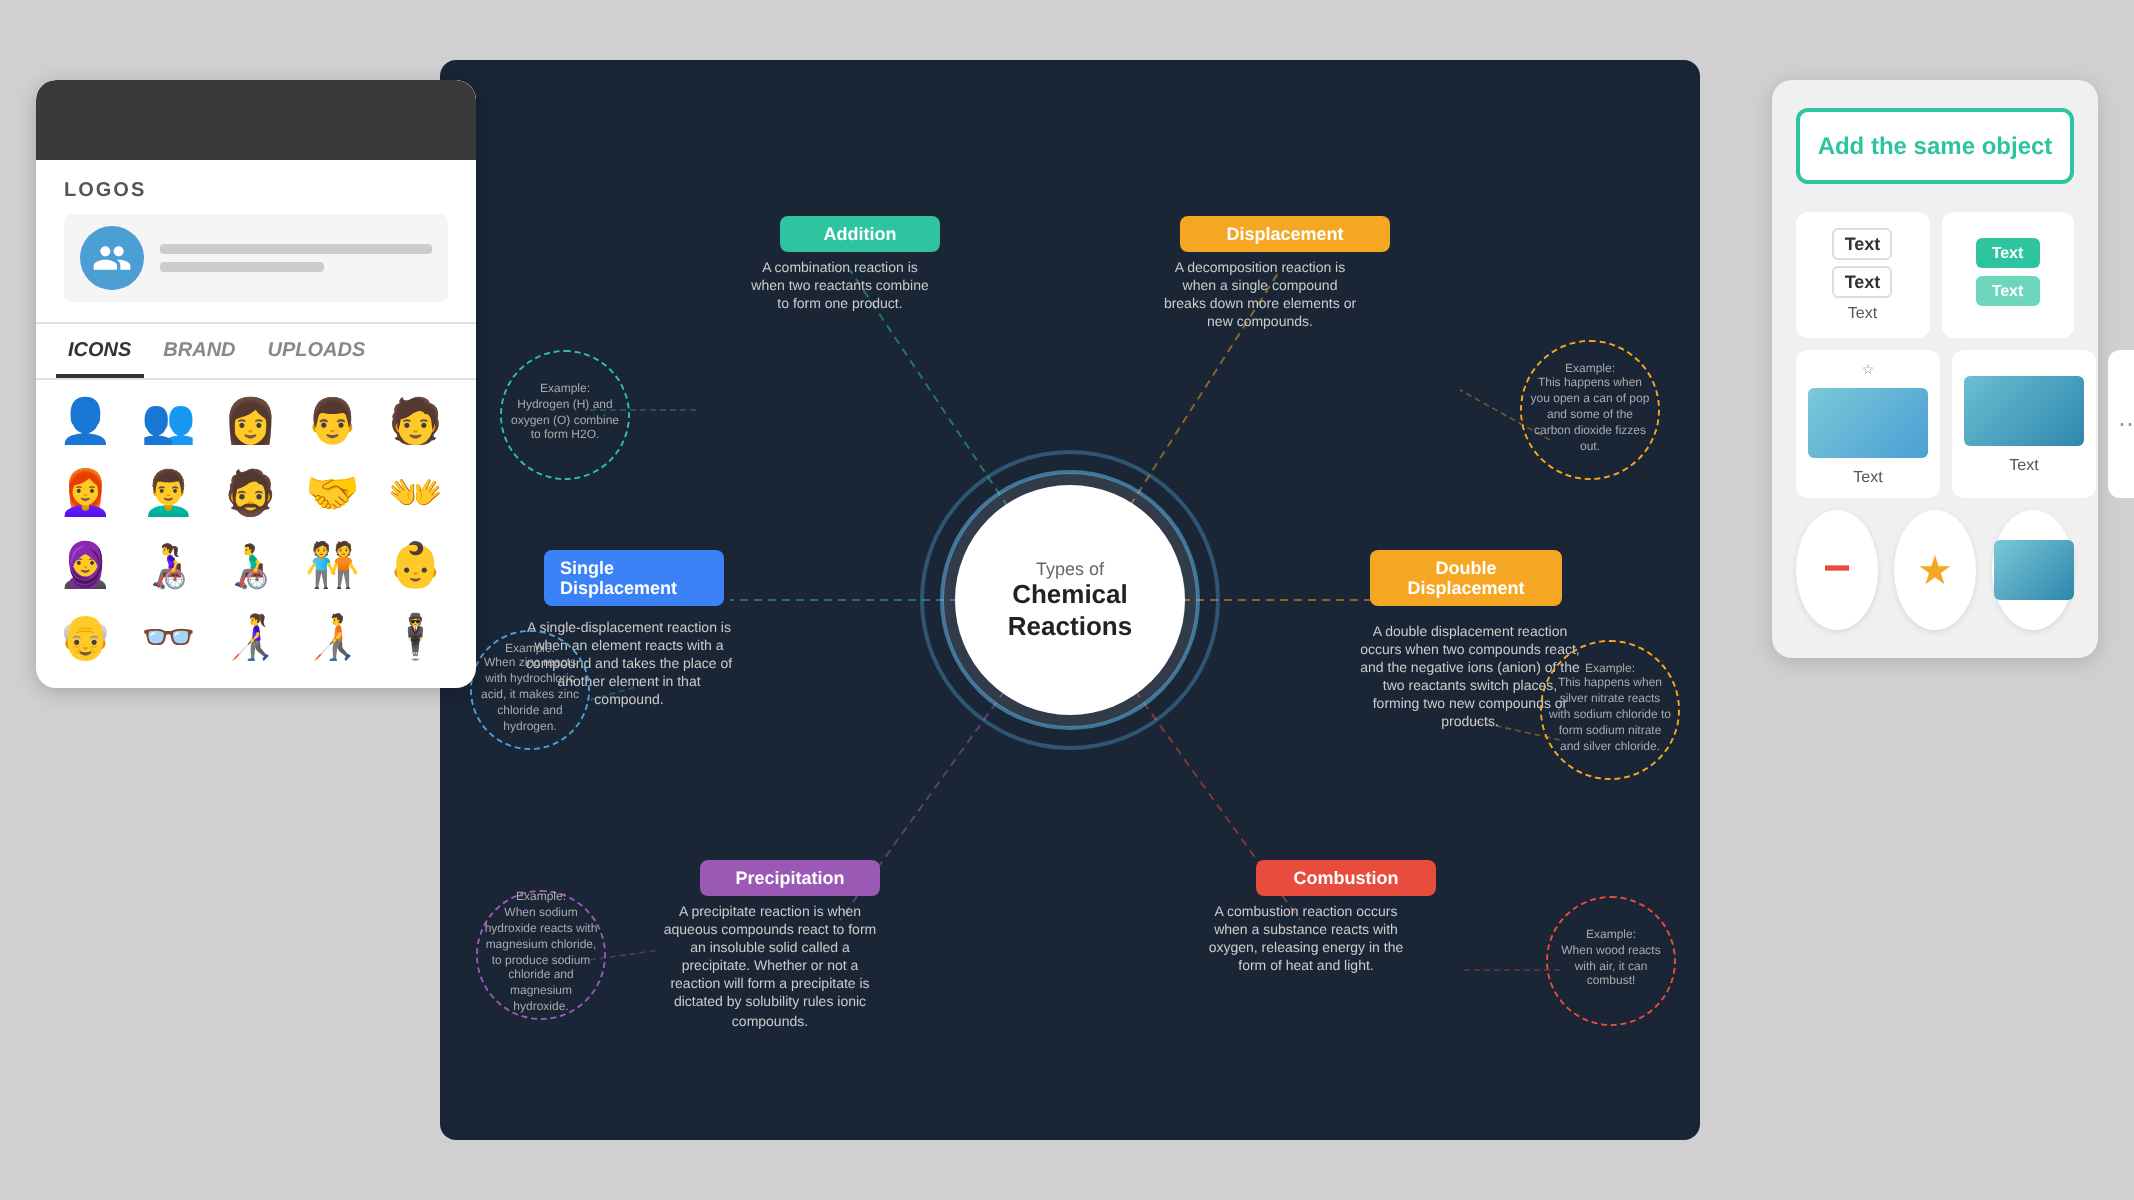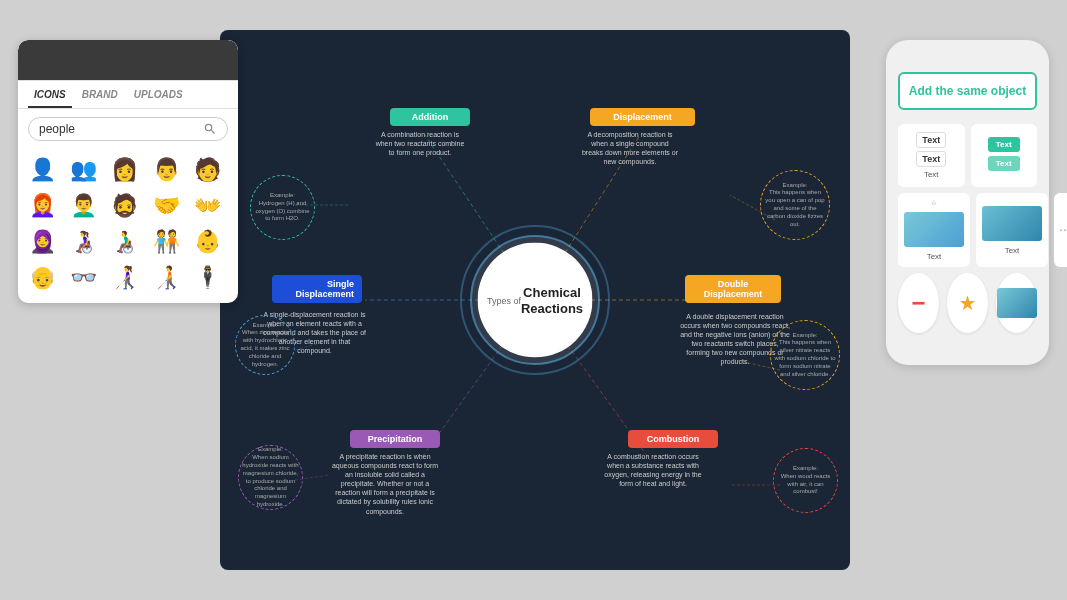--- a/index.html
+++ b/index.html
@@ -162,21 +162,21 @@
     .center-circle {
       position: absolute;
       left: 50%;
       top: 50%;
       transform: translate(-50%, -50%);
       width: 115px;
       height: 115px;
       border-radius: 50%;
       background: #fff;
       display: flex;
-      flex-direction: row;
+      flex-direction: column;
       align-items: center;
       justify-content: center;
       text-align: center;
       z-index: 5;
       border: 4px solid transparent;
       box-shadow: 0 0 0 6px rgba(255,255,255,0.1);
     }
     .center-label-types { font-size: 9px; color: #666; }
     .center-label-main { font-size: 13px; font-weight: bold; color: #222; line-height: 1.2; }
 
@@ -209,24 +209,24 @@
       z-index: 2;
     }
 
     
     .right-panel {
       position: absolute;
       right: 18px;
       top: 40px;
       width: 163px;
       background: #f0f0f0;
-      border-radius: 22px;
+      border-radius: 10px;
       box-shadow: 0 2px 10px rgba(0,0,0,0.15);
       z-index: 10;
-      padding: 32px 12px;
+      padding: 14px 12px;
     }
     .add-same-btn {
       display: block;
       width: 100%;
       padding: 10px 8px;
       background: #fff;
       border: 2px solid #2ec4a0;
       border-radius: 6px;
       color: #2ec4a0;
       font-size: 12px;
@@ -323,35 +323,43 @@
       padding: 6px;
       cursor: pointer;
     }
   </style>
 </head>
 <body>
 
 <div class="left-panel">
   <div class="left-panel-header"></div>
 
+  <div class="logos-section">
+    <div class="logos-label">LOGOS</div>
+    <div class="logo-placeholder">
+      <div class="logo-icon-circle">
+        <svg viewBox="0 0 24 24">
+          <path d="M16 11c1.66 0 2.99-1.34 2.99-3S17.66 5 16 5c-1.66 0-3 1.34-3 3s1.34 3 3 3zm-8 0c1.66 0 2.99-1.34 2.99-3S9.66 5 8 5C6.34 5 5 6.34 5 8s1.34 3 3 3zm0 2c-2.33 0-7 1.17-7 3.5V19h14v-2.5c0-2.33-4.67-3.5-7-3.5zm8 0c-.29 0-.62.02-.97.05 1.16.84 1.97 1.97 1.97 3.45V19h6v-2.5c0-2.33-4.67-3.5-7-3.5z"></path>
+        </svg>
+      </div>
+      <div class="logo-lines">
+        <div class="logo-line"></div>
+        <div class="logo-line"></div>
+      </div>
+    </div>
+  </div>
 
 
   <div class="divider-line"></div>
 
   <div class="icons-panel">
     <div class="icons-tabs">
       <div class="icons-tab active">ICONS</div>
       <div class="icons-tab">BRAND</div>
       <div class="icons-tab">UPLOADS</div>
-    </div>
-    <div class="search-bar">
-      <input class="search-input" type="text" value="people" placeholder="people" style="">
-      <svg class="search-icon-svg" viewBox="0 0 24 24" fill="#888">
-        <path d="M15.5 14h-.79l-.28-.27A6.471 6.471 0 0 0 16 9.5 6.5 6.5 0 1 0 9.5 16c1.61 0 3.09-.59 4.23-1.57l.27.28v.79l5 4.99L20.49 19l-4.99-5zm-6 0C7.01 14 5 11.99 5 9.5S7.01 5 9.5 5 14 7.01 14 9.5 11.99 14 9.5 14z"></path>
-      </svg>
     </div>
     <div class="icons-grid">
       <div class="icon-cell">👤</div>
       <div class="icon-cell">👥</div>
       <div class="icon-cell">👩</div>
       <div class="icon-cell">👨</div>
       <div class="icon-cell">🧑</div>
       <div class="icon-cell">👩‍🦰</div>
       <div class="icon-cell">👨‍🦱</div>
       <div class="icon-cell">🧔</div>
@@ -411,21 +419,21 @@
       <div style="color:#aaa;font-size:6px;text-align:center;padding:4px;line-height:1.3;">Example:<br>Hydrogen (H) and oxygen (O) combine to form H2O.</div>
     </div>
 
     <div class="node-label" style="background:#f5a623;left:370px;top:78px;width:105px;">Displacement</div>
     <div class="node-desc" style="left:360px;top:100px;color:#ccc;width:100px;">A decomposition reaction is when a single compound breaks down more elements or new compounds.</div>
 
     <div style="position:absolute;right:20px;top:140px;width:70px;height:70px;border-radius:50%;border:1.5px dashed #f5a623;z-index:5;display:flex;align-items:center;justify-content:center;">
       <div style="color:#aaa;font-size:6px;text-align:center;padding:4px;line-height:1.3;">Example:<br>This happens when you open a can of pop and some of the carbon dioxide fizzes out.</div>
     </div>
 
-    <div class="node-label" style="background:#1d4ed8;left:52px;top:245px;width:90px;text-align:right;">Single<br>Displacement</div>
+    <div class="node-label" style="background:#3b82f6;left:52px;top:245px;width:90px;text-align:left;">Single<br>Displacement</div>
     <div class="node-desc" style="left:42px;top:280px;color:#ccc;width:105px;">A single-displacement reaction is when an element reacts with a compound and takes the place of another element in that compound.</div>
 
     <div style="position:absolute;left:15px;top:285px;width:60px;height:60px;border-radius:50%;border:1.5px dashed #4b9fd5;z-index:5;display:flex;align-items:center;justify-content:center;">
       <div style="color:#aaa;font-size:6px;text-align:center;padding:3px;line-height:1.3;">Example:<br>When zinc reacts with hydrochloric acid, it makes zinc chloride and hydrogen.</div>
     </div>
 
     <div class="node-label" style="background:#f5a623;left:465px;top:245px;width:96px;text-align:center;">Double<br>Displacement</div>
     <div class="node-desc" style="left:460px;top:282px;color:#ccc;width:110px;">A double displacement reaction occurs when two compounds react, and the negative ions (anion) of the two reactants switch places, forming two new compounds or products.</div>
 
     <div style="position:absolute;right:10px;top:290px;width:70px;height:70px;border-radius:50%;border:1.5px dashed #f5a623;z-index:5;display:flex;align-items:center;justify-content:center;">

